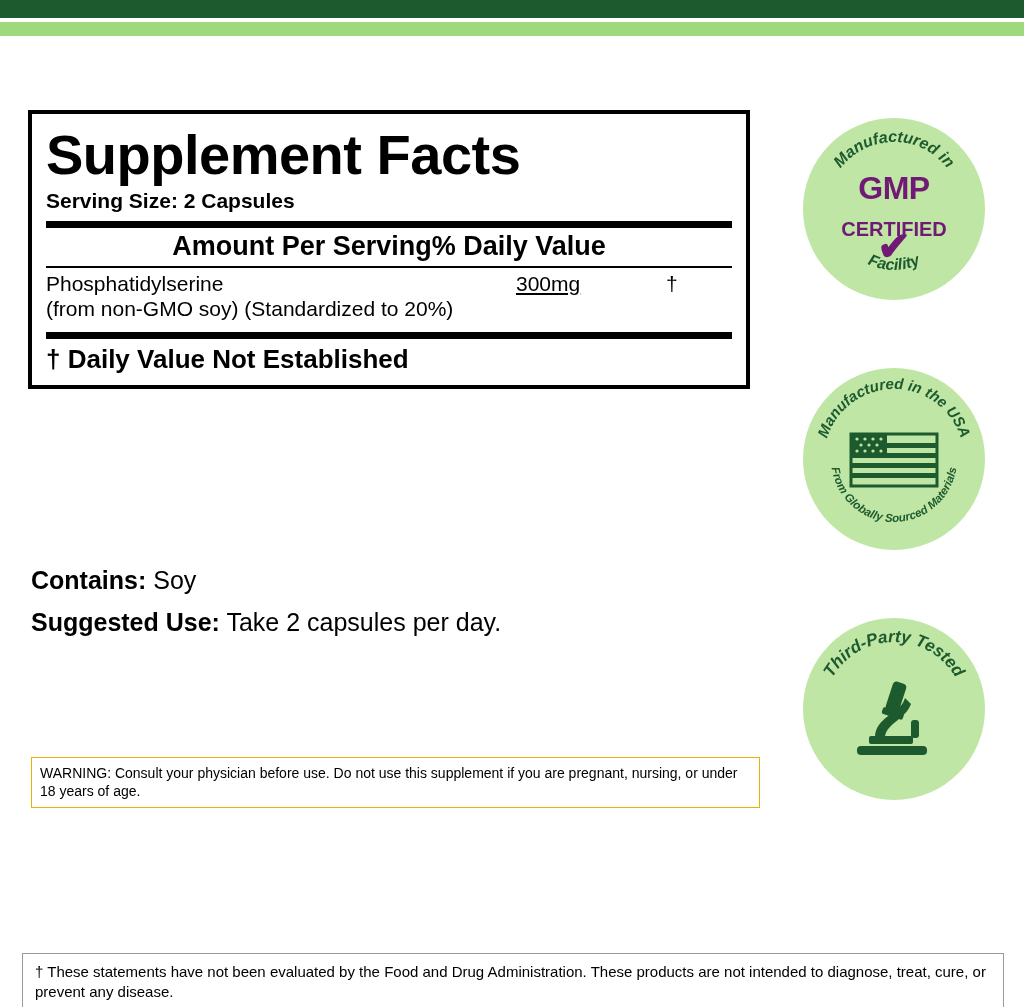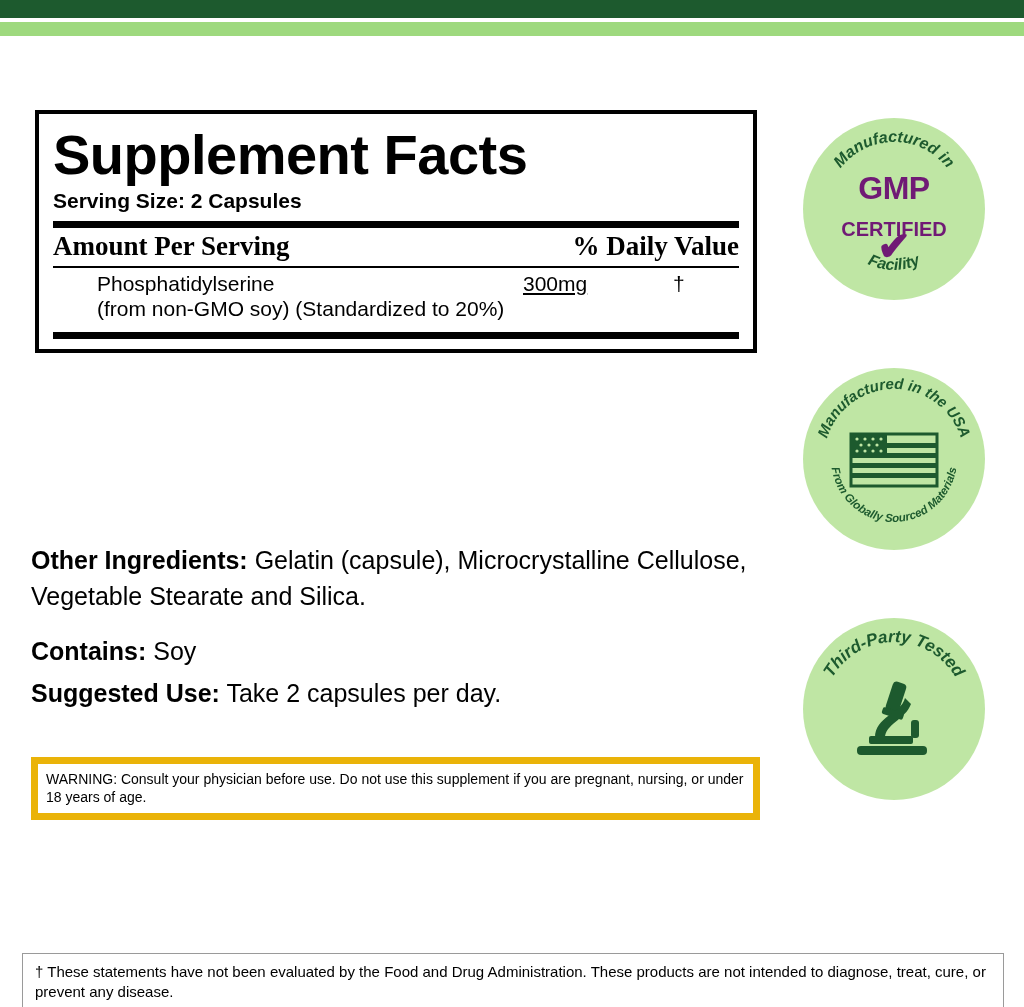--- a/index.html
+++ b/index.html
@@ -30,21 +30,21 @@
     top: 22px;
     left: 0;
     width: 1024px;
     height: 14px;
     background: #9ed97e;
   }
 
   
   .facts-panel {
     position: absolute;
-    left: 35px;
+    left: 28px;
     top: 110px;
     width: 722px;
     box-sizing: border-box;
     border: 4px solid #000;
     background: #fff;
     padding: 8px 14px 10px 14px;
   }
   .facts-title {
     font-size: 56px;
     font-weight: bold;
@@ -60,36 +60,34 @@
   .rule-thick {
     border-bottom: 7px solid #000;
     margin: 6px 0 0 0;
   }
   .rule-thin {
     border-bottom: 2px solid #000;
     margin: 0;
   }
   .amount-row {
     display: flex;
-    justify-content: space-between;
+    justify-content: center;
     align-items: baseline;
     font-size: 27px;
     font-weight: bold;
     padding: 3px 0 4px 0;
-    font-family: Liberation Serif, serif;
   }
   .nutrient-row {
     position: relative;
     padding: 4px 0 4px 0;
     font-size: 21px;
     line-height: 1.18;
   }
   .nutrient-name {
     display: block;
-    margin-left: 44px;
   }
   .nutrient-amount {
     position: absolute;
     left: 470px;
     top: 4px;
     font-size: 21px;
     text-decoration: underline;
   }
   .nutrient-dv {
     position: absolute;
@@ -124,21 +122,21 @@
   .use-para {
     margin: 6px 0 8px 0;
   }
 
   .warning-box {
     position: absolute;
     left: 31px;
     top: 757px;
     width: 729px;
     box-sizing: border-box;
-    border: 7px solid #eab308;
+    border: 1px solid #eab308;
     padding: 6px 8px 7px 8px;
     font-size: 14px;
     line-height: 1.3;
     color: #000;
   }
 
   .disclaimer-box {
     position: absolute;
     left: 22px;
     top: 953px;
@@ -209,27 +207,24 @@
 
   <div class="nutrient-row">
     <span class="nutrient-name">Phosphatidylserine</span>
     <span class="nutrient-name">(from non-GMO soy) (Standardized to 20%)</span>
     <span class="nutrient-amount">300mg</span>
     <span class="nutrient-dv">†</span>
   </div>
 
   <div class="rule-thick"></div>
 
+  <div class="dv-note">† Daily Value Not Established</div>
 </div>
 
 <div class="ingredients-block">
-  <p class="ing-para">
-    <b>Other Ingredients:</b>
-    <span>Gelatin (capsule), Microcrystalline Cellulose, Vegetable Stearate and Silica.</span>
-  </p>
   <p class="contains-para">
     <b>Contains:</b>
     <span>Soy</span>
   </p>
   <p class="use-para">
     <b>Suggested Use:</b>
     <span>Take 2 capsules per day.</span>
   </p>
 </div>
 

